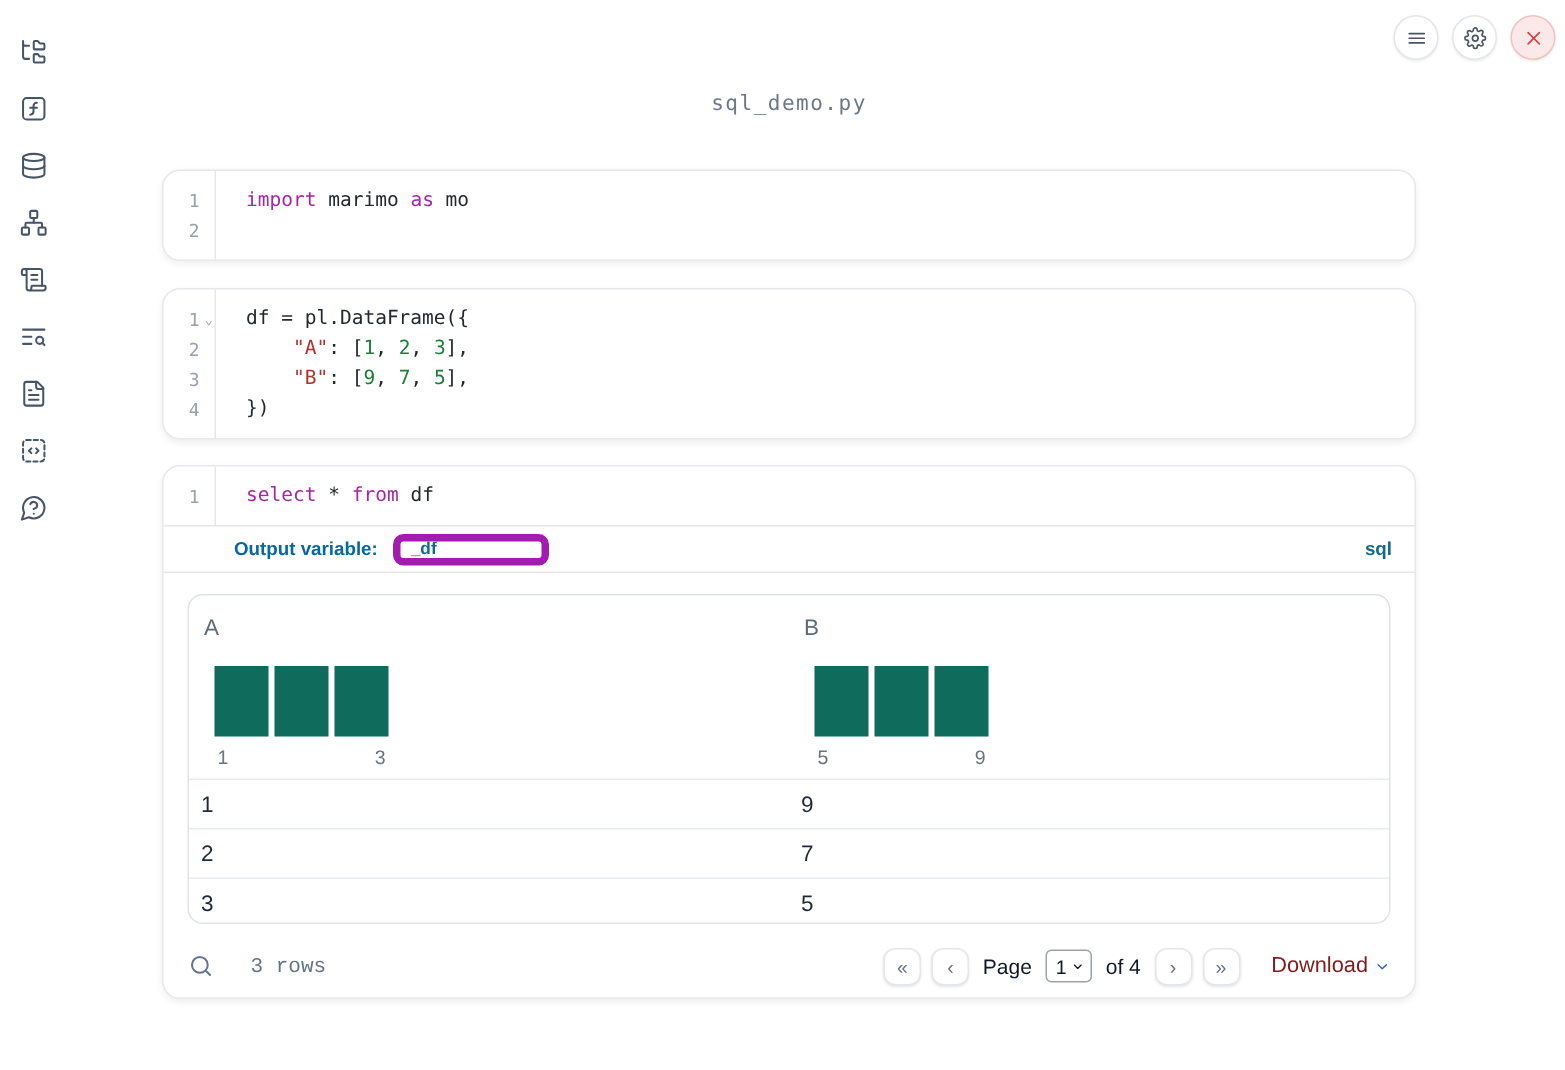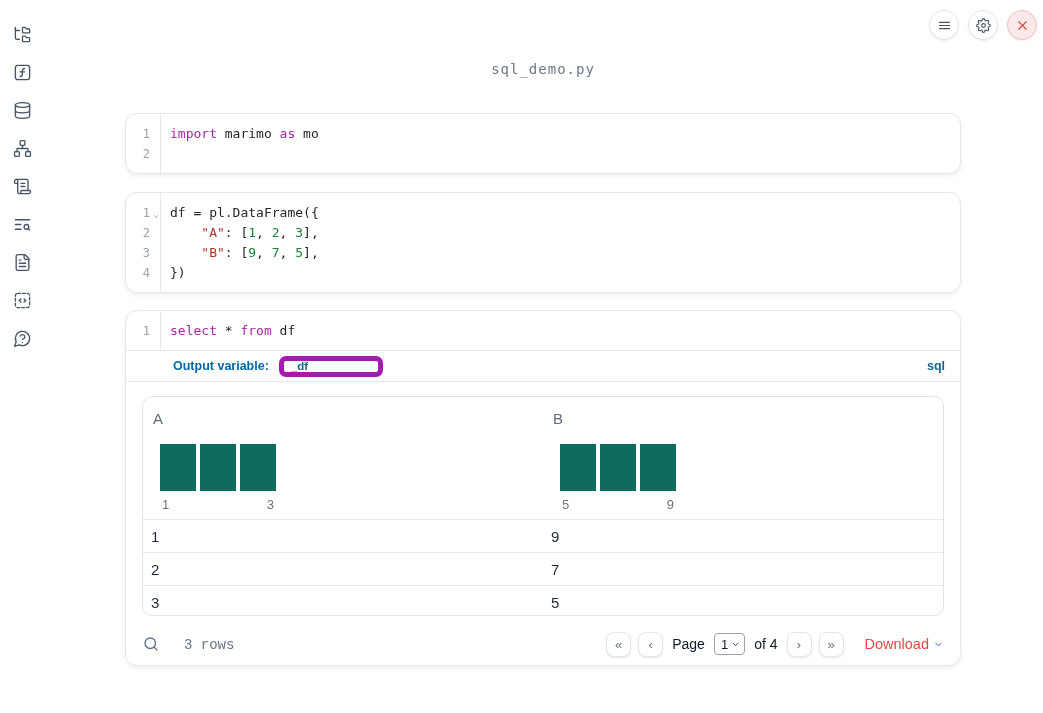--- a/index.html
+++ b/index.html
@@ -18,40 +18,40 @@
   .topbar { position:absolute; top:10px; right:6px; display:flex; gap:9px; }
   .circle-btn { width:30px; height:30px; border-radius:50%; background:#fff;
     border:1px solid #e3e6ea; box-shadow:0 1px 2px rgba(0,0,0,.08);
     display:flex; align-items:center; justify-content:center; cursor:pointer; }
   .circle-btn svg { width:15px; height:15px; stroke:#4b5563; fill:none;
     stroke-width:1.8; stroke-linecap:round; stroke-linejoin:round; }
   .circle-btn.close { background:#fbe9e9; border-color:#f1c2c2; }
   .circle-btn.close svg { stroke:#d64545; }
 
   
-  .main { position:absolute; left:125px; top:0; width:836px; height:713px; }
+  .main { position:absolute; left:108px; top:0; width:836px; height:713px; }
   .app-title { position:absolute; top:61px; left:0; right:0; text-align:center;
     font-family:"DejaVu Sans Mono", monospace; font-size:14px; color:#6e7787; letter-spacing:1px; }
 
   .cell { position:absolute; left:0; width:836px; background:#fff;
     border:1px solid #e6e8ec; border-radius:12px;
     box-shadow:0 2px 5px rgba(0,0,0,.07); }
   .cell1 { top:113px; height:61px; }
   .cell2 { top:192px; height:101px; }
   .cell3 { top:310px; height:356px; }
 
   .code-block { position:relative; padding:10px 0 9px; }
   .code-block::before { content:""; position:absolute; left:34px; top:0; bottom:0;
     width:1px; background:#e5e7eb; }
   .code-line { display:flex; height:20px; line-height:20px;
     font-family:"DejaVu Sans Mono", monospace; font-size:13px; }
   .gutter { flex:0 0 34px; width:34px; text-align:right; padding-right:10px;
     color:#9aa1ad; font-size:12px; position:relative; }
   .fold { position:absolute; right:1px; top:1px; font-size:9px; color:#9ca3af; }
-  .codetxt { padding-left:10px; white-space:pre; color:#24292e; }
+  .codetxt { padding-left:21px; white-space:pre; color:#24292e; }
   .tok-kw { color:#a626a4; }
   .tok-str { color:#b5312c; }
   .tok-num { color:#1a7f37; }
   .tok-pl { color:#24292e; }
 
   
   .outvar-row { height:32px; display:flex; align-items:center; padding:0 15px;
     border-top:1px solid #e5e7eb; border-bottom:1px solid #e5e7eb; }
   .outvar-label { font-size:12.5px; font-weight:bold; color:#0369a1;margin-left:32px; }
   .outvar-input { margin-left:10px; width:104px; height:21px; border:5px solid #a21caf;
@@ -81,21 +81,21 @@
   .pager { margin-left:auto; display:flex; align-items:center; gap:7px; }
   .pg-btn { width:25px; height:25px; border:1px solid #e3e6ea; border-radius:8px;
     background:#fff; box-shadow:0 1px 2px rgba(0,0,0,.1); color:#6b7280;
     font-size:13px; display:flex; align-items:center; justify-content:center; cursor:pointer; }
   .pg-text { font-size:14px; color:#111827; margin:0 2px; }
   .page-select { display:flex; align-items:center; gap:3px; border:1px solid #9aa3af;
     border-radius:4px; height:22px; padding:0 4px 0 6px; font-size:13px; color:#111827; cursor:pointer; }
   .page-select svg { width:9px; height:9px; stroke:#111827; fill:none; stroke-width:2.2;
     stroke-linecap:round; stroke-linejoin:round; }
   .download { margin-left:14px; display:flex; align-items:center; gap:4px;
-    color:#ef4444; font-size:14.5px; cursor:pointer; }
+    color:#7f1d1d; font-size:14.5px; cursor:pointer; }
   .download svg { width:11px; height:11px; stroke:#2166d1; fill:none; stroke-width:2;
     stroke-linecap:round; stroke-linejoin:round; }
 </style>
 </head>
 <body>
 
 <nav class="sidebar">
   <button class="side-btn">
     <svg viewBox="0 0 24 24">
         <path d="M20 10a1 1 0 0 0 1-1V6a1 1 0 0 0-1-1h-2.5a1 1 0 0 1-.8-.4l-.9-1.2A1 1 0 0 0 15 3h-2a1 1 0 0 0-1 1v5a1 1 0 0 0 1 1Z"></path>

